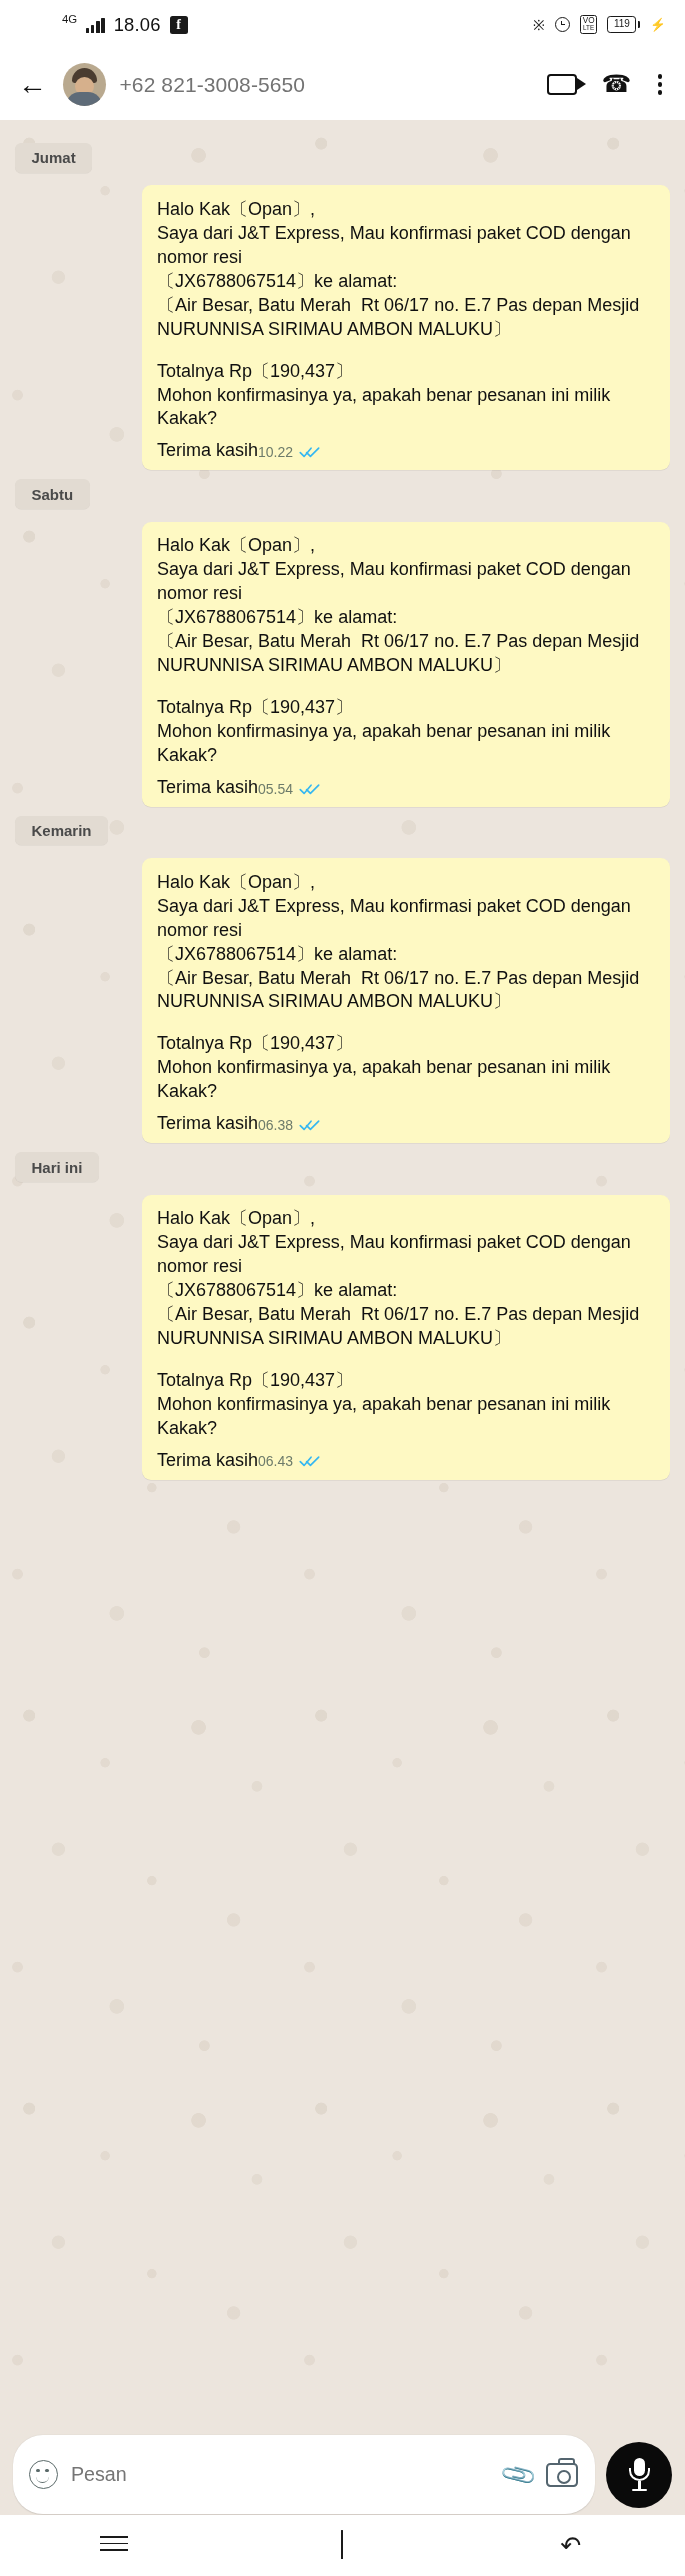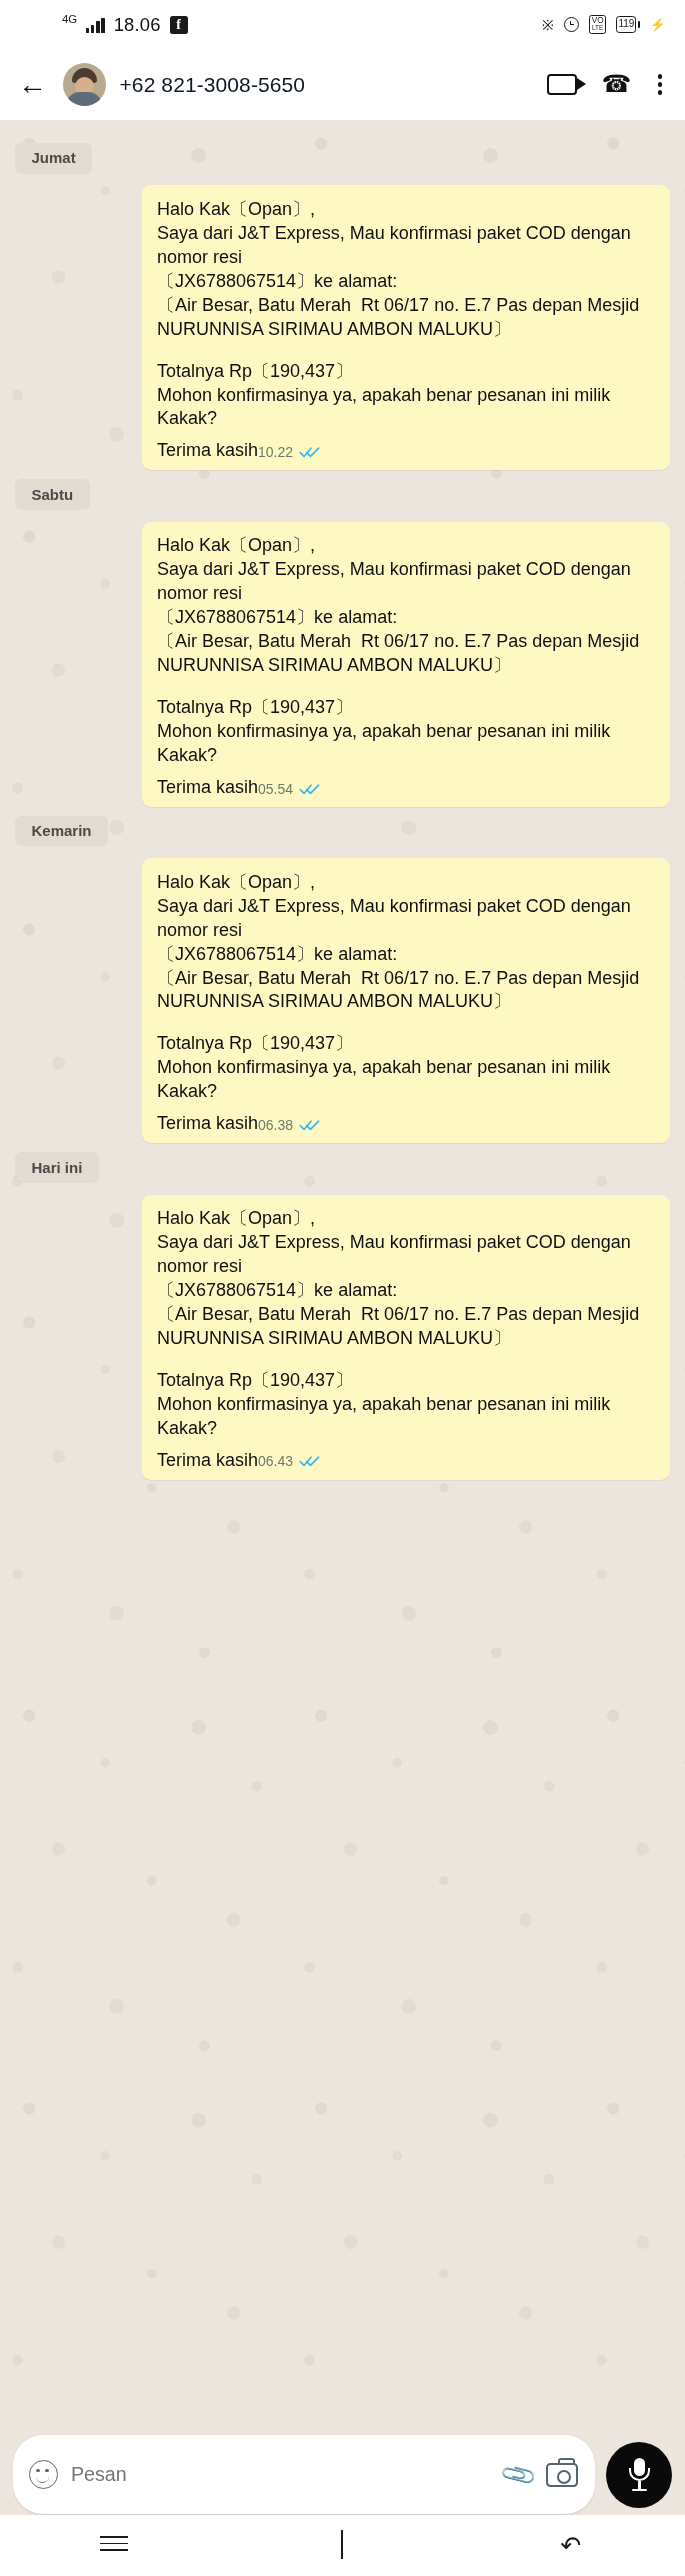--- a/index.html
+++ b/index.html
@@ -104,21 +104,21 @@
     text-align: center;
     color: #1a1a1a;
   }
   .badge-box small { display: block; font-size: 6.3px; }
   .battery {
     display: flex;
     align-items: center;
     gap: 1.3px;
   }
   .battery .shell {
-    width: 20px; height: 16.5px;
+    width: 29px; height: 16.5px;
     border: 1.3px solid #1a1a1a;
     border-radius: 3.2px;
     font-size: 10px;
     text-align: center;
     line-height: 14px;
     color: #1a1a1a;
   }
   .battery .tip {
     width: 1.9px; height: 6.3px;
     background: #1a1a1a;
@@ -166,21 +166,21 @@
   }
   .avatar .body {
     position: absolute;
     left: 3.8px; bottom: 0;
     width: 36px; height: 14px;
     background: #5e6b78;
     border-radius: 16.5px 16.5px 0 0;
   }
   .phone-number {
     font-size: 21px;
-    color: #0f172a;
+    color: #737373;
     flex: 1;
     letter-spacing: 0.1px;
   }
   .appbar-icons {
     display: flex;
     align-items: center;
     gap: 24px;
     padding-right: 3.8px;
   }
   .vid-icon {

